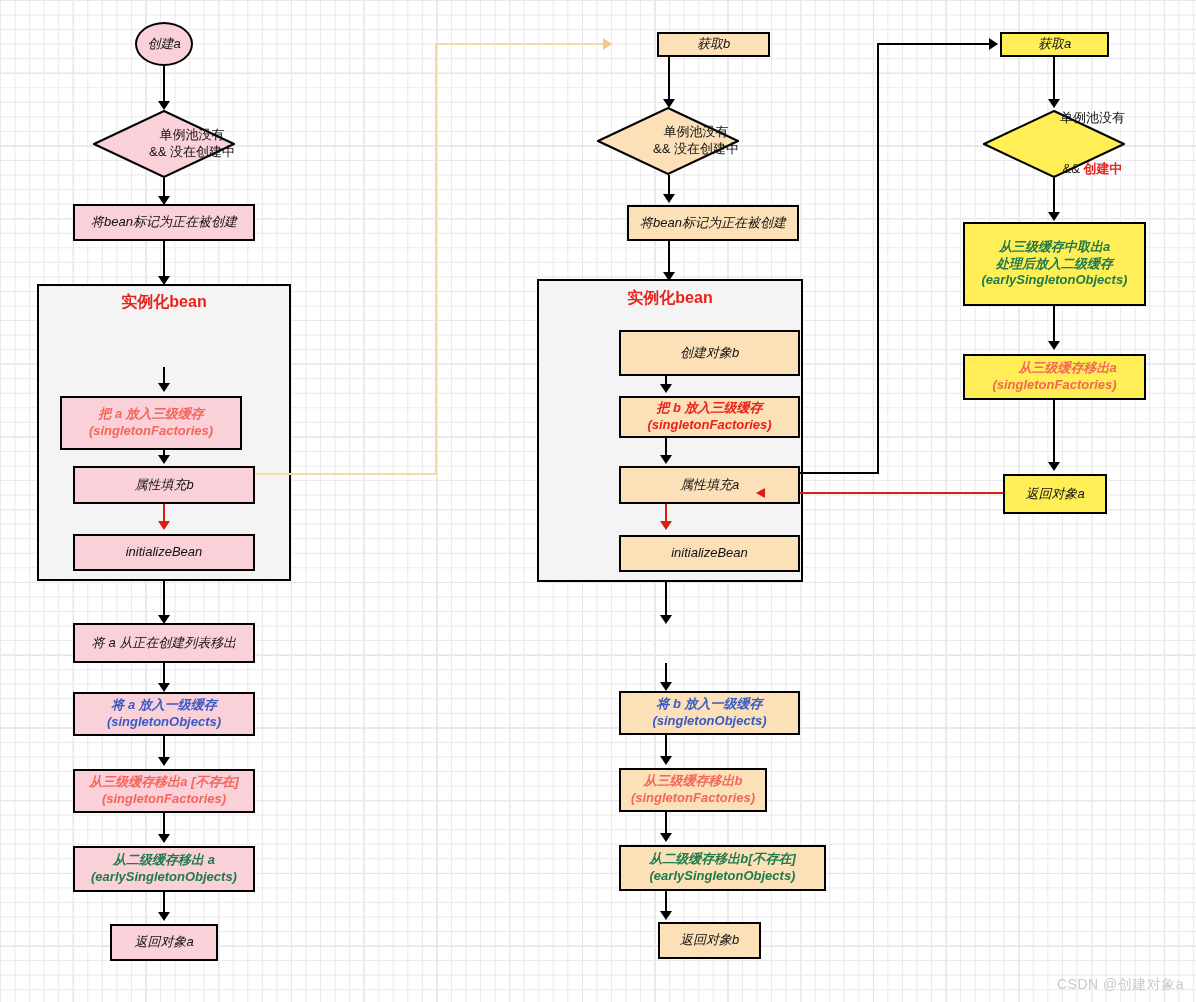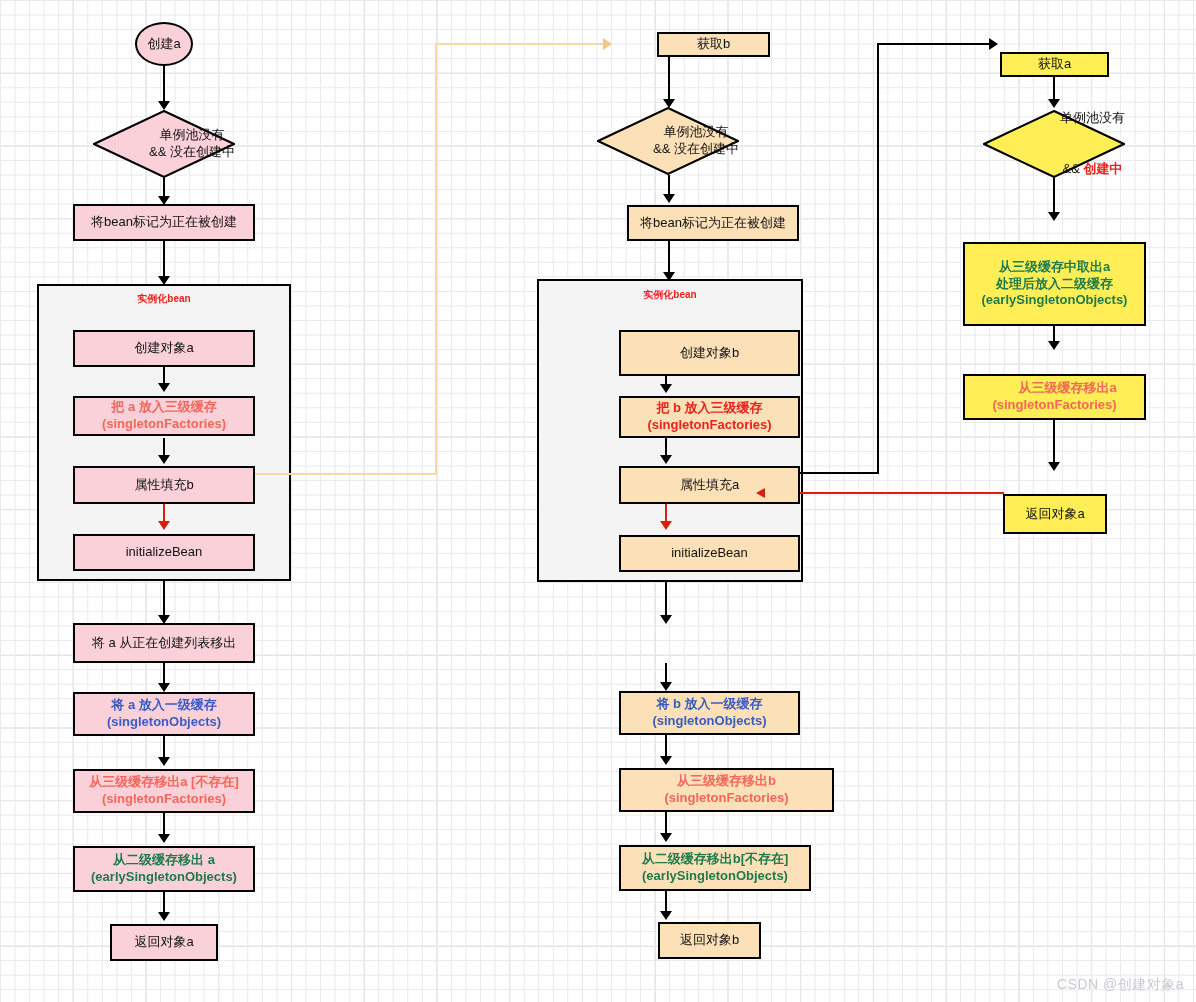--- a/index.html
+++ b/index.html
@@ -28,25 +28,25 @@
     border:2px solid #000000;
     display:flex;
     align-items:center;
     justify-content:center;
     text-align:center;
     line-height:1.28;
     font-size:13px;
     color:#111111;
     z-index:5;
   }
-  .node .t{display:block;white-space:pre-line;}
+  .node .t{display:block;white-space:pre-line;font-style:italic;}
 
   .pink{background:#fad0d9;}
   .orange{background:#fce0b8;margin-left:44px;}
-  .yellow{background:#ffee55;margin-top:20px;}
+  .yellow{background:#ffee55;}
 
   .ellipse{border-radius:50%;}
 
   
   .diamond{
     position:absolute;
     z-index:5;
   }
   .diamond .dshape{
     position:absolute;left:0;top:0;width:100%;height:100%;
@@ -65,21 +65,21 @@
     box-sizing:border-box;
     border:2px solid #000000;
     background:#f4f4f4;
     z-index:2;
   }
   .group-title{
     position:absolute;
     left:0;right:0;
     text-align:center;
     font-weight:bold;
-    font-size:10px;
+    font-size:16px;
     color:#e8221c;
     z-index:3;
   }
 
   
   .vline,.hline{position:absolute;z-index:4;}
   .vline{width:2px;background:#000;}
   .hline{height:2px;background:#000;}
   .arrow-down{
     position:absolute;width:0;height:0;z-index:4;
@@ -144,27 +144,24 @@
 
   <div class="node pink" style="left:73px;top:204px;width:182px;height:37px;">
     <span class="t c-dark">将bean标记为正在被创建</span>
   </div>
   <div class="vline" style="left:163px;top:241px;height:42px;"></div>
   <div class="arrow-down" style="left:158px;top:276px;"></div>
 
   <div class="group" style="left:37px;top:284px;width:254px;height:297px;"></div>
   <div class="group-title" style="left:37px;top:292px;width:254px;">实例化bean</div>
 
-  <div class="node pink" style="left:73px;top:330px;width:182px;height:37px;">
-    <span class="t c-dark">创建对象a</span>
-  </div>
   <div class="vline" style="left:163px;top:367px;height:22px;"></div>
   <div class="arrow-down" style="left:158px;top:383px;"></div>
 
-  <div class="node pink" style="left:73px;top:396px;width:182px;height:40px;">
+  <div class="node pink" style="left:60px;top:396px;width:182px;height:54px;">
     <span class="t c-red-soft">把 a 放入三级缓存
 (singletonFactories)</span>
   </div>
   <div class="vline" style="left:163px;top:438px;height:22px;"></div>
   <div class="arrow-down" style="left:158px;top:455px;"></div>
 
   <div class="node pink" style="left:73px;top:466px;width:182px;height:38px;">
     <span class="t c-dark">属性填充b</span>
   </div>
   <div class="vline redline" style="left:163px;top:504px;height:22px;"></div>
@@ -262,28 +259,28 @@
   <div class="vline" style="left:665px;top:663px;height:26px;"></div>
   <div class="arrow-down" style="left:660px;top:682px;"></div>
 
   <div class="node orange" style="left:575px;top:691px;width:181px;height:44px;">
     <span class="t c-blue">将 b 放入一级缓存
 (singletonObjects)</span>
   </div>
   <div class="vline" style="left:665px;top:735px;height:26px;"></div>
   <div class="arrow-down" style="left:660px;top:756px;"></div>
 
-  <div class="node orange" style="left:575px;top:768px;width:215px;height:44px;">
+  <div class="node orange" style="left:575px;top:768px;width:148px;height:44px;">
     <span class="t c-red-soft">从三级缓存移出b
 (singletonFactories)</span>
   </div>
   <div class="vline" style="left:665px;top:812px;height:26px;"></div>
   <div class="arrow-down" style="left:660px;top:833px;"></div>
 
-  <div class="node orange" style="left:575px;top:845px;width:192px;height:46px;">
+  <div class="node orange" style="left:575px;top:845px;width:207px;height:46px;">
     <span class="t c-green">从二级缓存移出b[不存在]
 (earlySingletonObjects)</span>
   </div>
   <div class="vline" style="left:665px;top:891px;height:24px;"></div>
   <div class="arrow-down" style="left:660px;top:911px;"></div>
 
   <div class="node orange" style="left:614px;top:922px;width:103px;height:37px;">
     <span class="t c-dark">返回对象b</span>
   </div>
 

